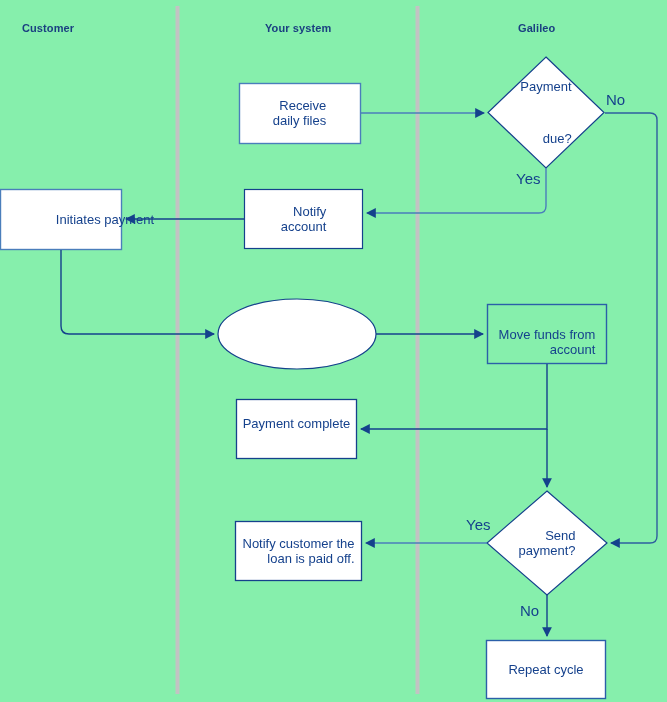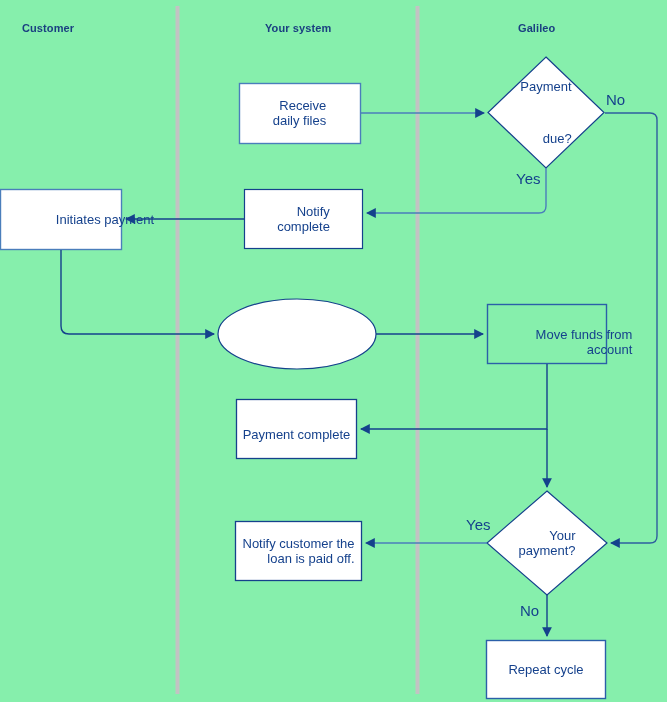--- a/index.html
+++ b/index.html
@@ -139,32 +139,32 @@
   <div class="node-label" style="left:239px; top:83px; width:121px; height:60px;">Receive
 daily files</div>
 
   <div class="node-label" style="left:496px; top:80px; width:100px; height:66px; line-height:26px;">Payment
 
 due?</div>
 
   <div class="node-label" style="left:0px; top:189px; width:122px; height:61px;padding-left:44px;">Initiates payment</div>
 
   <div class="node-label" style="left:244px; top:189px; width:119px; height:60px;">Notify
-complete</div>
+account</div>
 
 
-  <div class="node-label" style="left:487px; top:304px; width:120px; height:76px;padding-left:37px;">Move funds from
+  <div class="node-label" style="left:487px; top:304px; width:120px; height:76px;">Move funds from
 account</div>
 
-  <div class="node-label" style="left:236px; top:399px; width:121px; height:48px;margin-top:11px;">Payment complete</div>
+  <div class="node-label" style="left:236px; top:399px; width:121px; height:48px;">Payment complete</div>
 
   <div class="node-label" style="left:235px; top:521px; width:127px; height:60px;">Notify customer the
 loan is paid off.</div>
 
-  <div class="node-label" style="left:503px; top:518px; width:88px; height:50px;">Your
+  <div class="node-label" style="left:503px; top:518px; width:88px; height:50px;">Send
 payment?</div>
 
   <div class="node-label" style="left:486px; top:640px; width:120px; height:59px;">Repeat cycle</div>
 
   <div class="edge-label" style="left:606px; top:91px;">No</div>
 
   <div class="edge-label" style="left:516px; top:170px;">Yes</div>
 
   <div class="edge-label" style="left:466px; top:516px;">Yes</div>
 

